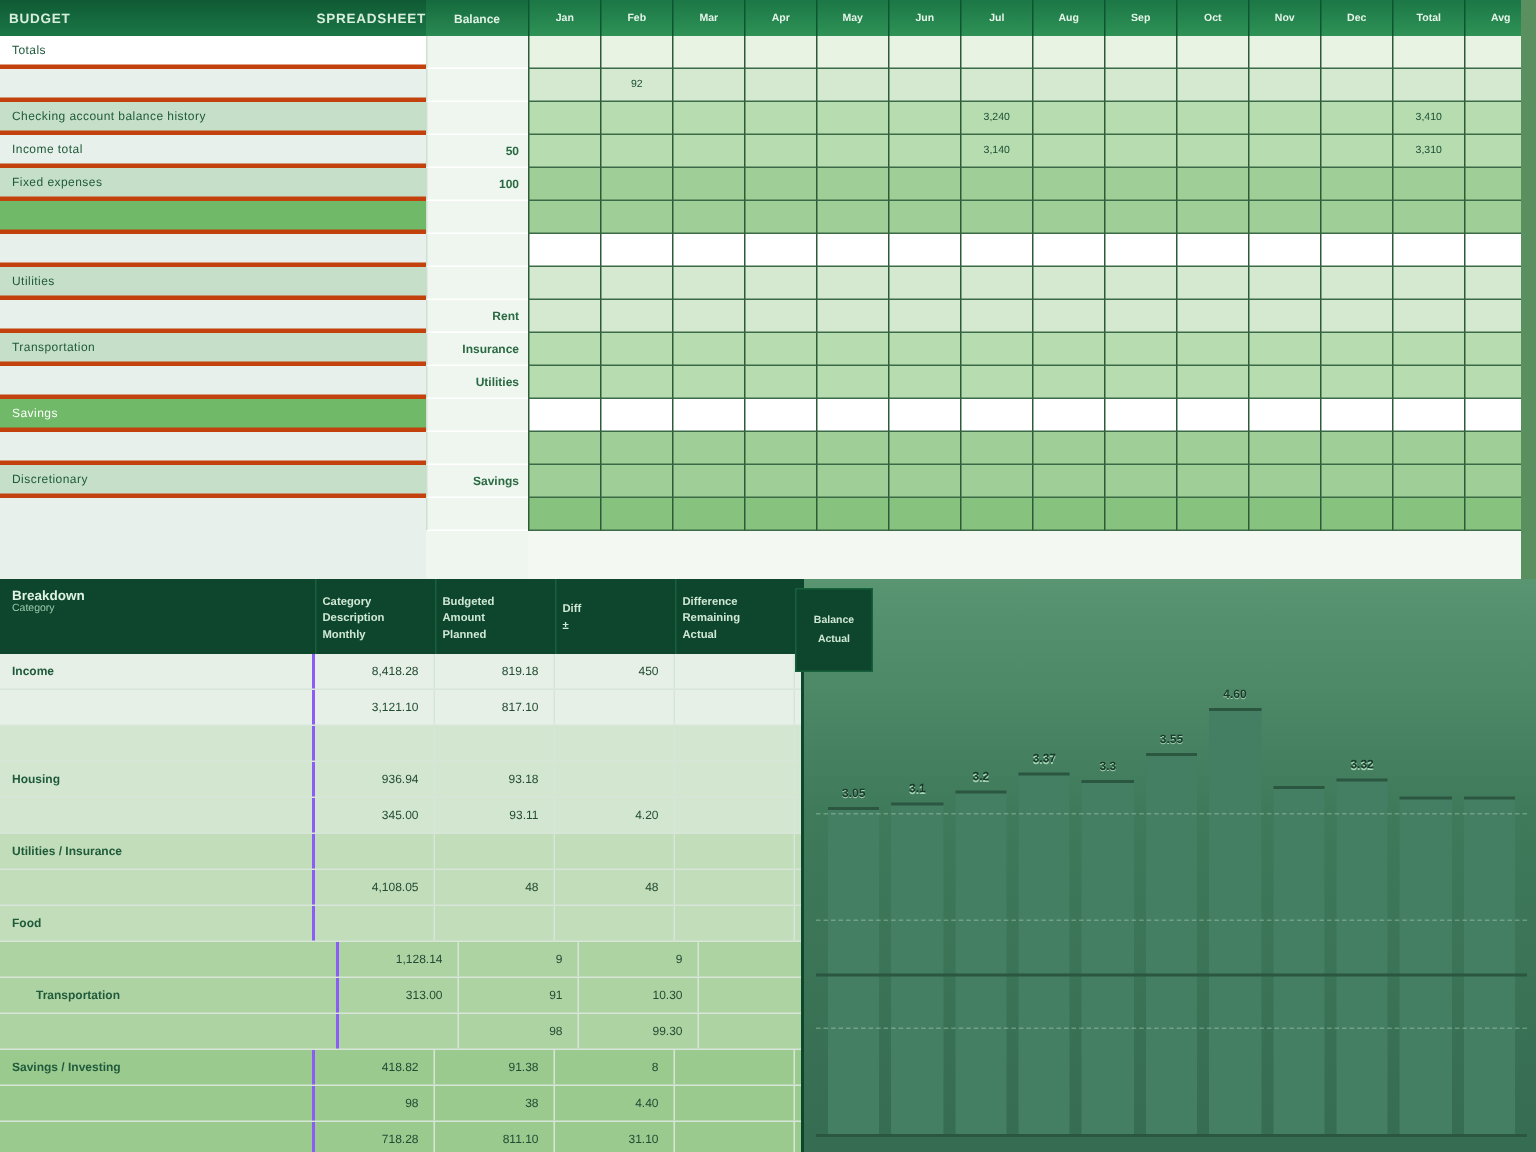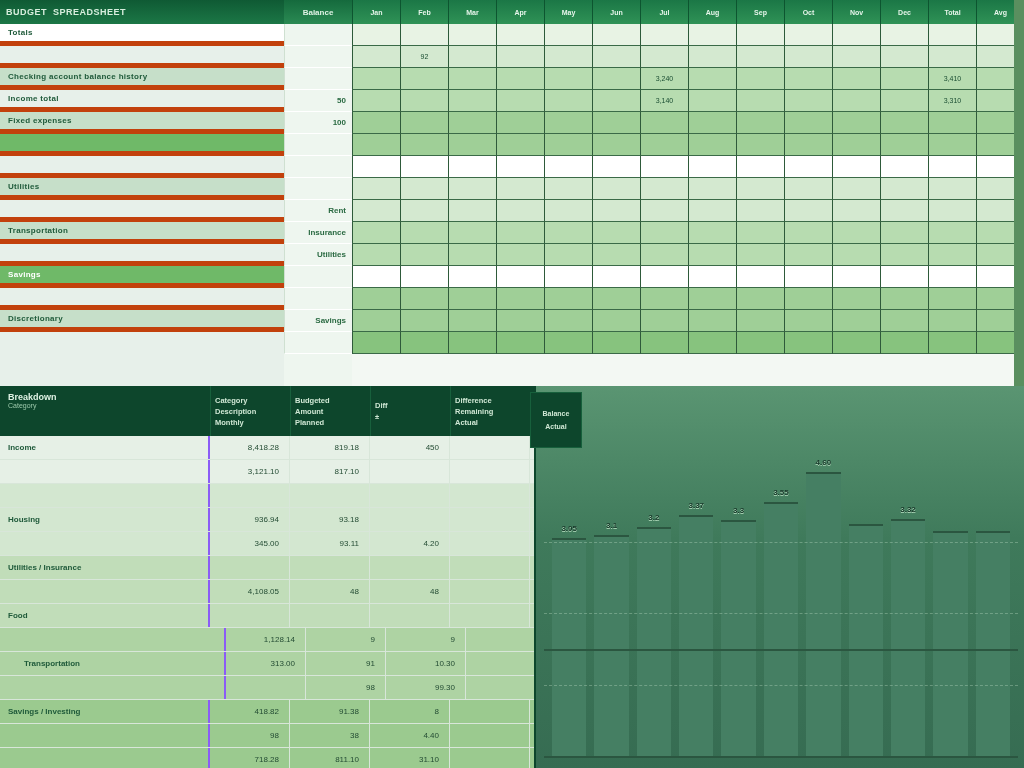--- a/index.html
+++ b/index.html
@@ -10,27 +10,27 @@
 
   
   .top-left {
     position: absolute; left: 0; top: 0; width: 284px; height: 386px;
     background: #e7f0ea;
   }
   .top-left-header {
     position: absolute; left: 0; top: 0; width: 284px; height: 24px;
     background: linear-gradient(#0f5a34,#1b7746);
     display: flex; align-items: center; padding-left: 6px; gap: 6px;
-    color: #d7eedd; font-weight: bold; letter-spacing: .5px;
+    color: #d7eedd; font-weight: bold; letter-spacing: .5px; justify-content: space-between;
   }
   .top-left-rows { position: absolute; left: 0; top: 24px; width: 284px; }
   .top-left-row {
     height: 22px; display: flex; align-items: center; padding-left: 8px;
-    border-bottom: 5px solid #c2410c; color: #1f5a3a; font-size: 8px;
-    font-weight: bold; letter-spacing: .3px;
+    border-bottom: 3px solid #c2410c; color: #1f5a3a; font-size: 8px;
+    font-weight: normal; letter-spacing: .3px;
   }
   .tl-light { background: #e7f0ea; }
   .tl-mid   { background: #c6dfc9; }
   .tl-dark  { background: #6fb968; color: #fff; }
   .tl-white { background: #ffffff; }
 
   
   .top-mid {
     position: absolute; left: 284px; top: 0; width: 68px; height: 386px;
     background: #eef6ef;

